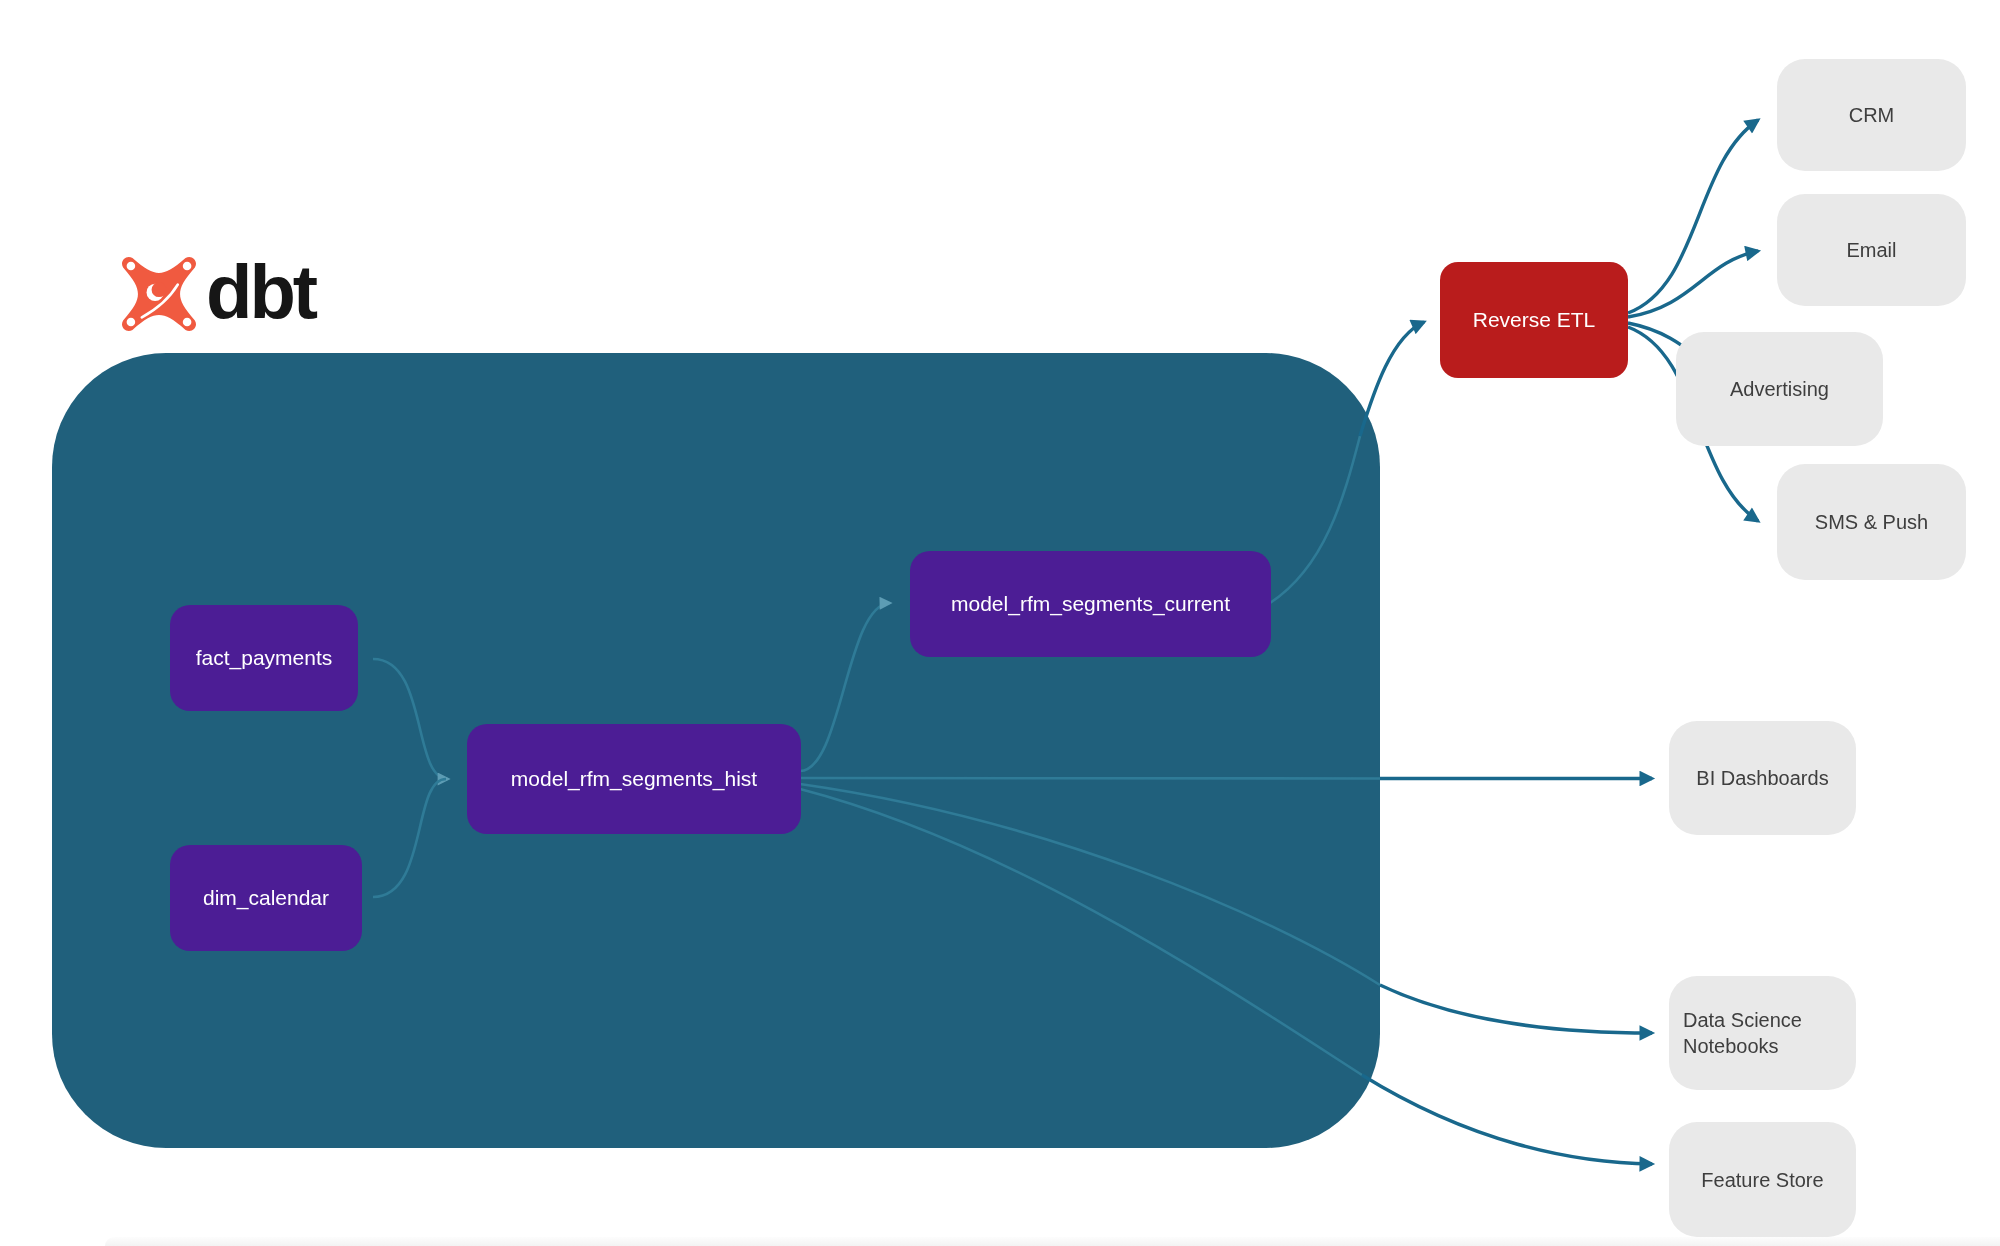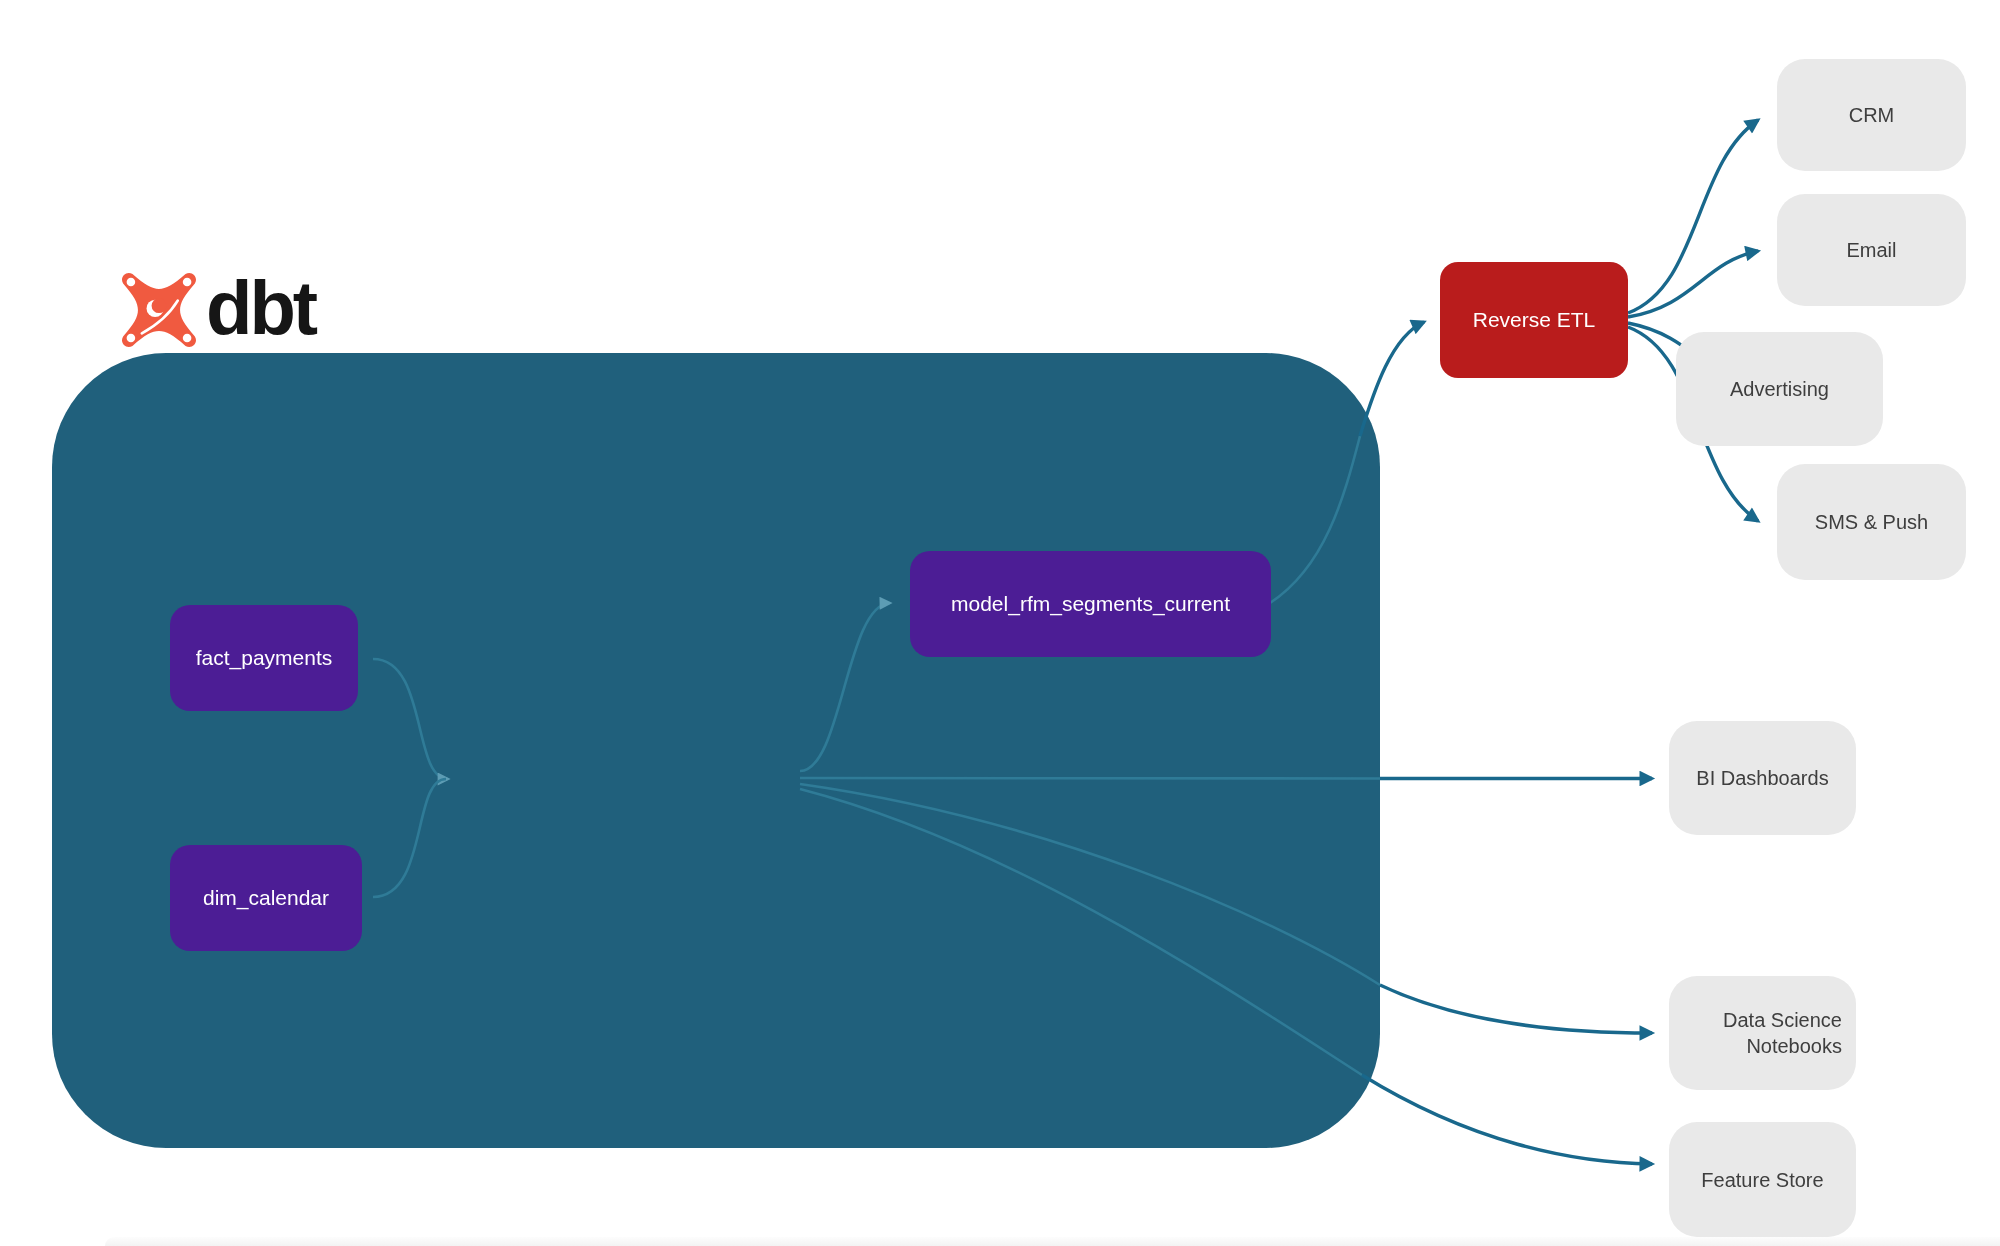--- a/index.html
+++ b/index.html
@@ -2,25 +2,25 @@
 <html><head>
 <meta charset="utf-8">
 <style>
   html,body{margin:0;padding:0;background:#ffffff;}
   #stage{
     position:relative;width:2000px;height:1246px;background:#ffffff;overflow:hidden;
     font-family:"Liberation Sans","DejaVu Sans",sans-serif;
   }
   #wires{position:absolute;left:0;top:0;width:2000px;height:1246px;}
   .box{position:absolute;display:flex;align-items:center;justify-content:center;
-       text-align:right;box-sizing:border-box;line-height:1.3;}
+       text-align:left;box-sizing:border-box;line-height:1.3;}
   .node{background:#4c1d95;color:#ffffff;border-radius:20px;font-size:21px;}
   .etl{background:#b91c1c;color:#ffffff;border-radius:18px;font-size:21px;}
   .dest{background:#E9E9E9;color:#3E3E3E;border-radius:28px;font-size:20px;padding:0 14px;}
-  .brand{position:absolute;left:120px;top:268px;display:flex;align-items:center;}
+  .brand{position:absolute;left:120px;top:252px;display:flex;align-items:center;}
   .brand-icon{width:78px;height:82px;display:block;}
   .brand-text{font-size:76px;font-weight:700;color:#161616;letter-spacing:-3px;
               margin-left:8px;margin-top:-4px;}
   .bottom-artifact{position:absolute;left:105px;right:0;bottom:0;height:9px;
        background:linear-gradient(#fdfdfd,#f3f3f3);border-top-left-radius:10px;}
 </style>
 </head>
 <body>
 
 <div id="stage">
@@ -75,20 +75,23 @@
     </svg>
     <div class="brand-text">dbt</div>
   </div>
 
   <div class="box node" style="left:170px;top:605px;width:188px;height:106px">
     <span>fact_payments</span>
   </div>
   <div class="box node" style="left:170px;top:845px;width:192px;height:106px">
     <span>dim_calendar</span>
   </div>
+  <div class="box node" style="left:467px;top:724px;width:334px;height:110px">
+    <span>model_rfm_segments_hist</span>
+  </div>
   <div class="box node" style="left:910px;top:551px;width:361px;height:106px">
     <span>model_rfm_segments_current</span>
   </div>
 
   <div class="box etl" style="left:1440px;top:262px;width:188px;height:116px">
     <span>Reverse ETL</span>
   </div>
 
   <div class="box dest" style="left:1777px;top:59px;width:189px;height:112px">
     <span>CRM</span>

